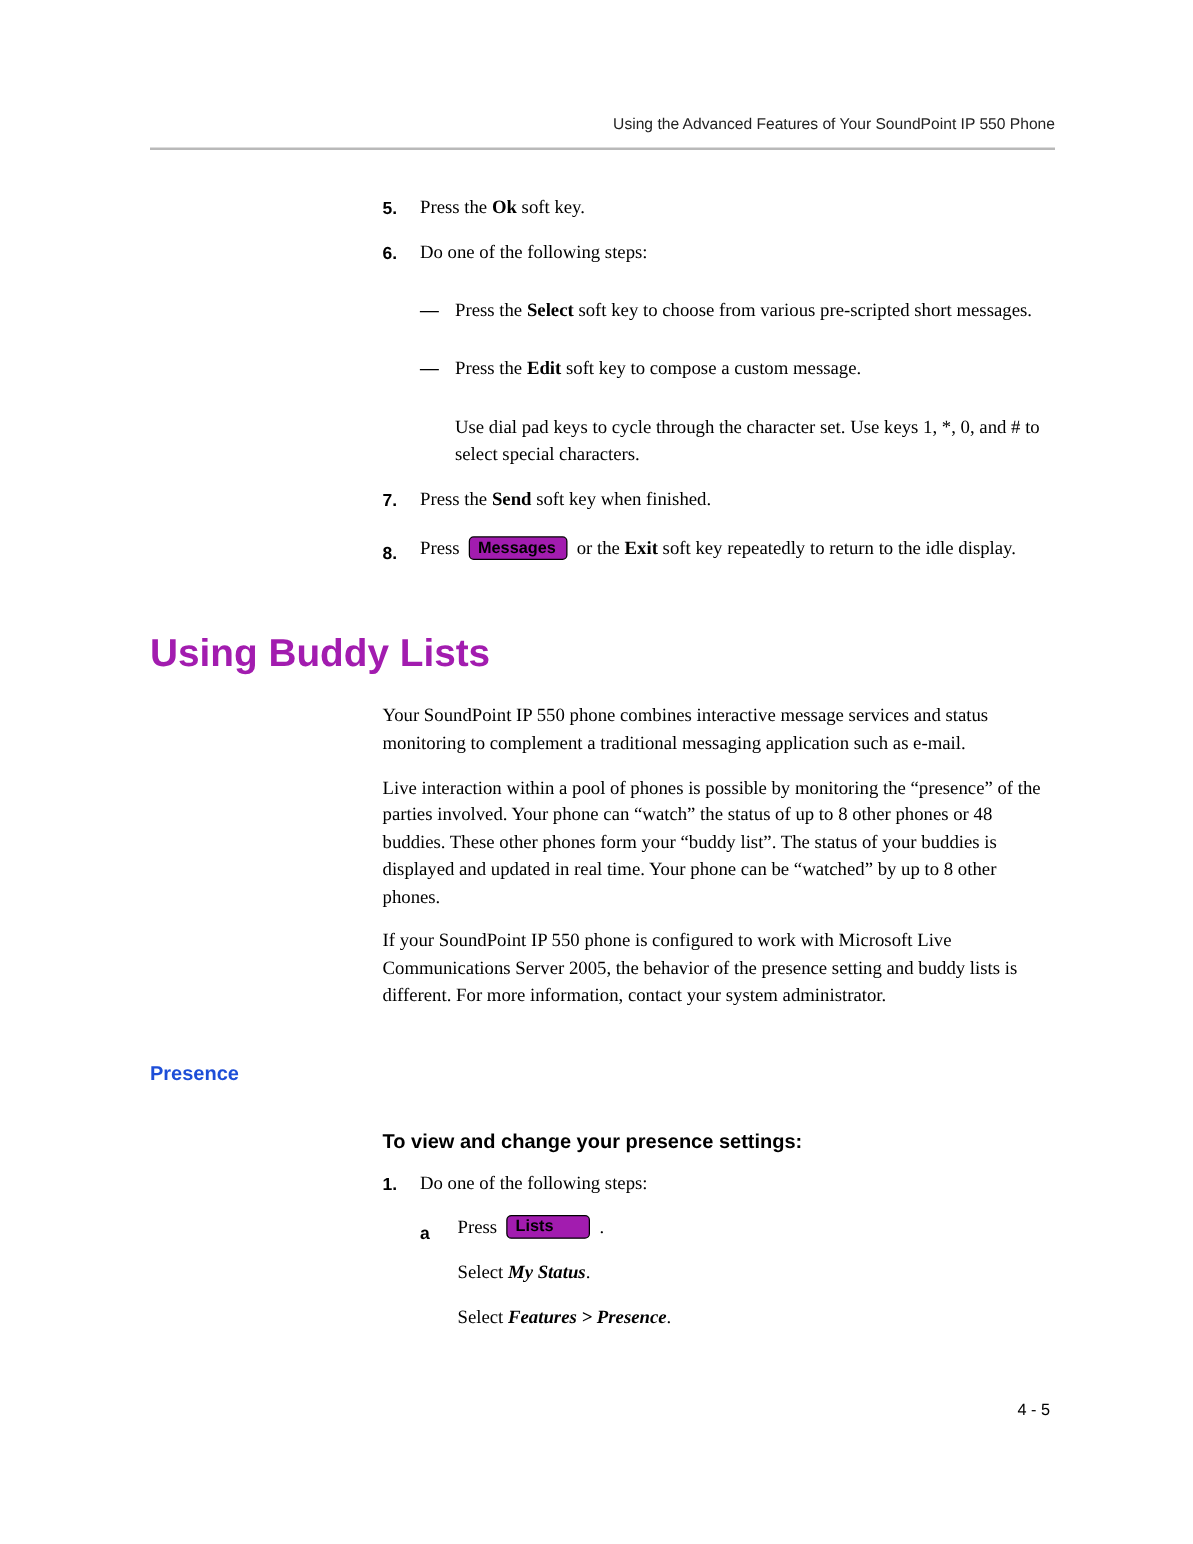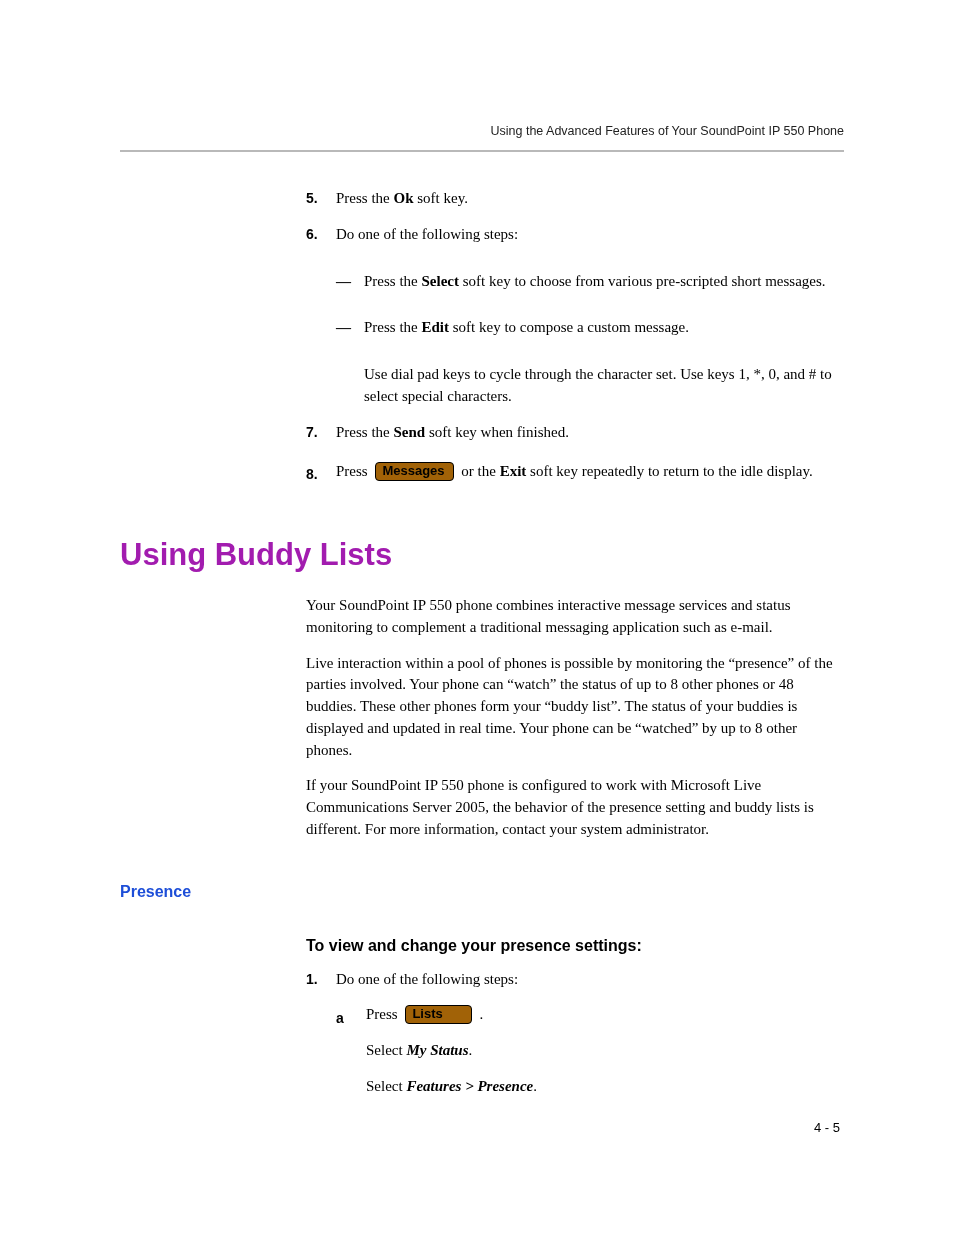--- a/index.html
+++ b/index.html
@@ -13,21 +13,20 @@
   }
   .page {
     padding: 92px 110px 0 120px;
   }
   .running-head {
     text-align: right;
     font-size: 12.5px;
     font-family: "Gill Sans", "Gill Sans MT", "Trebuchet MS", Arial, sans-serif;
     color: #222;
     margin-bottom: 12px;
-    margin-top: 32px;
   }
   .head-rule {
     border: none;
     border-top: 2px solid #b9b9b9;
     margin-bottom: 36px;
   }
   .content {
     padding-left: 186px;
   }
   ol.numbered {
@@ -68,21 +67,21 @@
     display: inline-block;
     border: 1.5px solid #000;
     border-radius: 4px;
     padding: 1px 8px 2px 6px;
     font-family: Arial, sans-serif;
     font-weight: bold;
     font-size: 13px;
     line-height: 1.1;
     vertical-align: middle;
     margin: 0 4px;
-    background: #a16207;
+    background: #a21caf;
     position: relative;
     top: -1px;
   }
   h1.section {
     font-family: "Gill Sans", "Gill Sans MT", "Trebuchet MS", Arial, sans-serif;
     font-weight: bold;
     font-size: 31px;
     color: #a21caf;
     margin: 54px 0 22px 0;
   }

